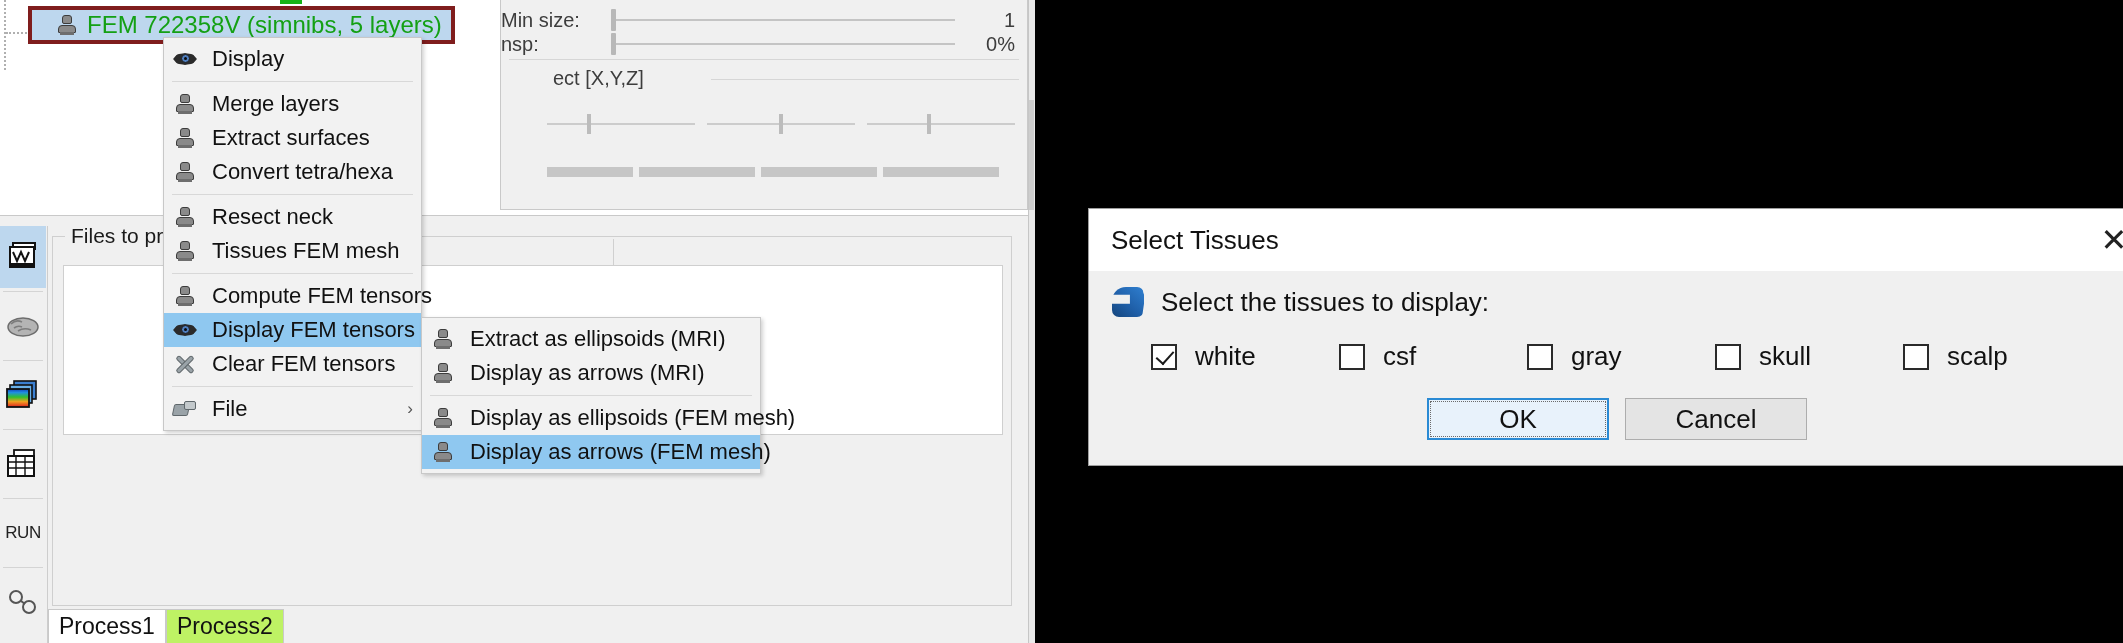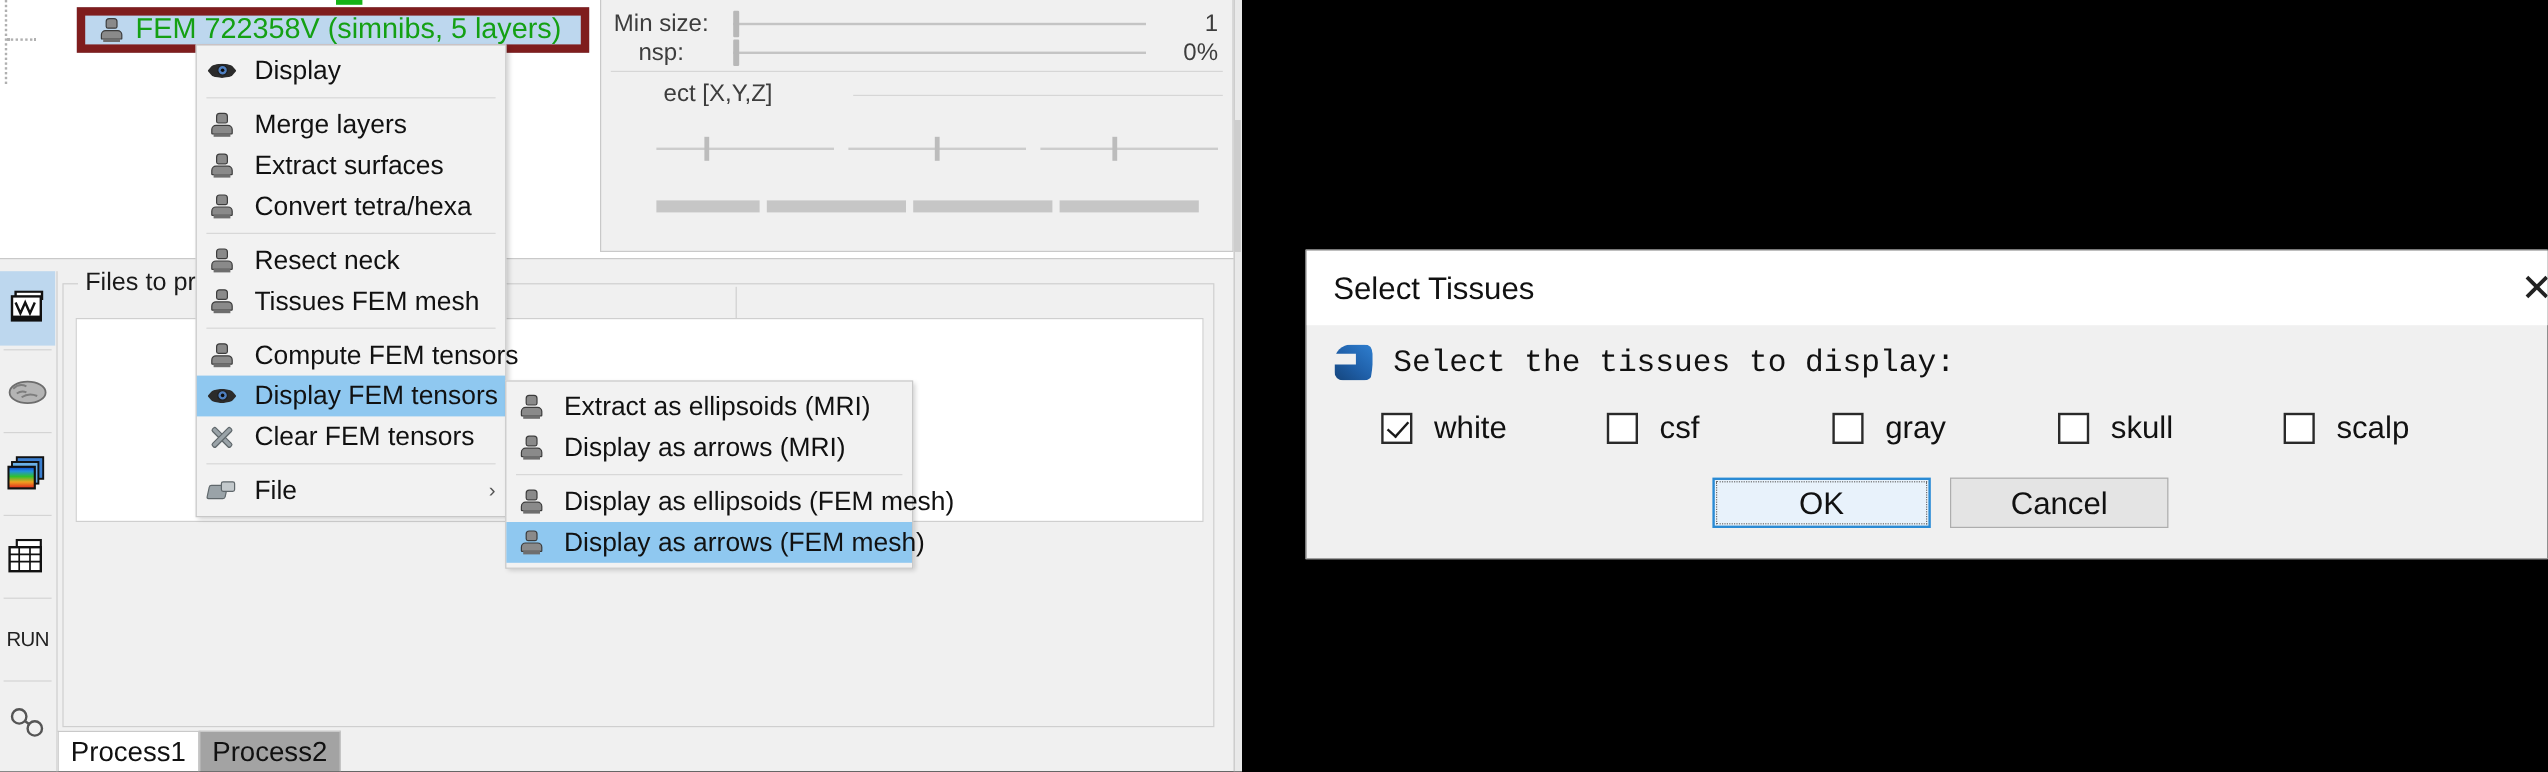--- a/index.html
+++ b/index.html
@@ -25,22 +25,22 @@
   .tree-dots {
     position: absolute; left: 4px; top: 0px; width: 2px; height: 70px;
     border-left: 2px dotted #b0b0b0;
   }
   .tree-dash {
     position: absolute; left: 6px; top: 32px; width: 24px; height: 0;
     border-top: 2px dotted #b0b0b0;
   }
   .tree-node-selected {
     position: absolute; left: 28px; top: 6px; width: 427px; height: 38px;
-    background: #bdd7ee; border: 7px solid #7f1d1d;
-    display: flex; align-items: center; padding-left: 12px; gap: 10px; margin-left: 36px;
+    background: #bdd7ee; border: 4px solid #7f1d1d;
+    display: flex; align-items: center; padding-left: 25px; gap: 10px;
   }
   .tree-node-label {
     color: #14a014; font-size: 24px; white-space: nowrap;
     font-family: "Liberation Sans", sans-serif;
   }
   .green-tab-top {
     position: absolute; left: 280px; top: -4px; width: 22px; height: 8px;
     background: #17b317;
   }
 
@@ -61,21 +61,21 @@
 
   
   .settings-pane {
     position: absolute; left: 500px; top: -30px; width: 528px; height: 240px;
     background: #f0f0f0; border: 1px solid #c9c9c9;
   }
   .setting-row {
     position: absolute; height: 30px; display: flex; align-items: center;
   }
   .setting-label {
-    color: #3d3d3d; font-size: 20px; width: 110px; text-align: center;
+    color: #3d3d3d; font-size: 20px; width: 110px; text-align: left;
     padding-right: 10px; white-space: nowrap;
   }
   .slider-track {
     position: relative; height: 2px; background: #c4c4c4; flex: 1;
   }
   .slider-handle {
     position: absolute; width: 5px; height: 22px; background: #b8b8b8;
     top: -10px; border-radius: 1px;
   }
   .setting-value {
@@ -133,21 +133,21 @@
     background: #d0d0d0;
   }
 
   
   .tab-strip {
     position: absolute; left: 48px; bottom: 0px; height: 36px;
     display: flex; align-items: flex-end;
   }
   .tab {
     height: 34px; padding: 0 10px; font-size: 23px; color: #111;
-    background: #a3a3a3; border: 1px solid #c9c9c9; border-bottom: none;
+    background: #bef264; border: 1px solid #c9c9c9; border-bottom: none;
     display: flex; align-items: center;
   }
   .tab.active { background: #ffffff; }
 
   
   .menu {
     position: absolute; background: #f2f2f2; border: 1px solid #c8c8c8;
     box-shadow: 2px 2px 4px rgba(0,0,0,0.18);
     padding: 4px 0;
   }
@@ -224,21 +224,21 @@
   .brainstorm-icon {
     width: 34px; height: 34px; position: relative; flex: 0 0 34px;
   }
   .brainstorm-icon .c {
     position: absolute; left: 1px; top: 2px; width: 32px; height: 30px;
     background: linear-gradient(140deg,#2f7fd0 0%, #1f5fa8 55%, #15457c 100%);
     border-radius: 7px 14px 7px 7px;
     clip-path: polygon(6% 0%, 100% 0%, 100% 26%, 44% 26%, 44% 56%, 100% 56%, 100% 100%, 6% 100%, 0% 56%, 0% 26%);
     transform: scaleX(-1);
   }
-  .dialog-prompt { font-size: 26px; color: #111; font-family: Liberation Mono, monospace; }
+  .dialog-prompt { font-size: 26px; color: #111; }
   .checkbox-row {
     display: flex; align-items: center; padding: 22px 0 0 62px; gap: 0;
   }
   .cb-item {
     display: flex; align-items: center; gap: 18px; width: 188px;
     font-size: 26px; color: #111;
   }
   .cb-box {
     width: 26px; height: 26px; background: #ffffff; border: 2px solid #2a2a2a;
     position: relative; flex: 0 0 26px;

